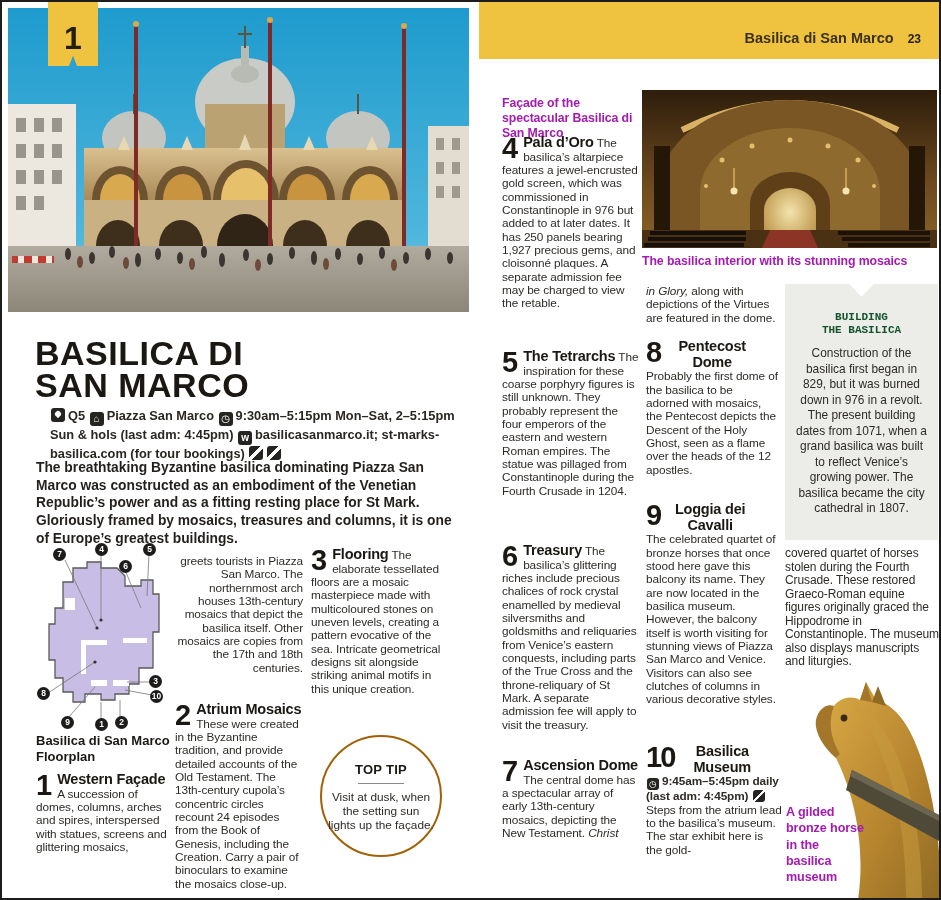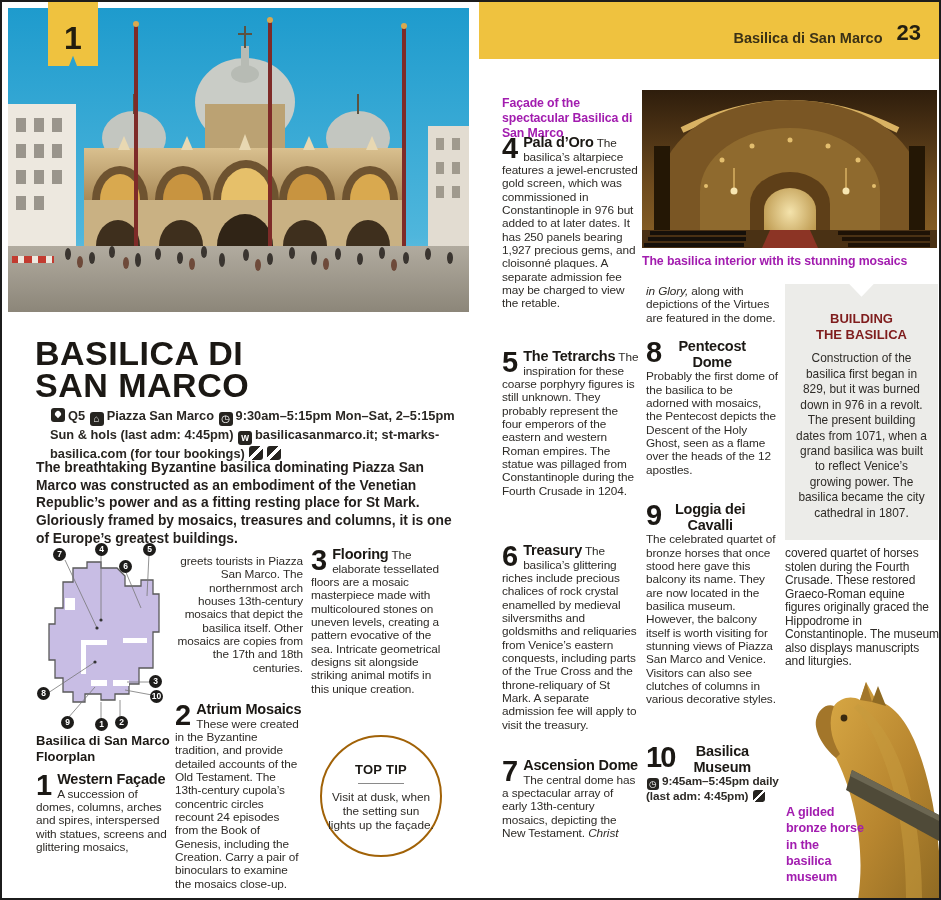--- a/index.html
+++ b/index.html
@@ -6,21 +6,21 @@
   .page{
     position:relative;width:941px;height:900px;background:#fff;
     border:2px solid #1c1c1c;box-sizing:border-box;overflow:hidden;
     font-family:"Liberation Sans","DejaVu Sans",sans-serif;color:#2b2926;
   }
   .abs{position:absolute;}
   
   .yellow-bar{left:477px;top:0;width:462px;height:57px;background:#EFC23F;
     display:flex;align-items:flex-end;justify-content:flex-end;padding:0 20px 13px 0;box-sizing:border-box;}
   .yellow-bar .crumb{font-size:14.5px;font-weight:600;color:#3a3116;}
-  .yellow-bar .pageno{font-size:22px;font-weight:900;color:#231f10;margin-left:14px;}
+  .yellow-bar .pageno{font-size:12px;font-weight:900;color:#231f10;margin-left:14px;}
   .num-tab{left:46px;top:0;width:50px;height:64px;background:#EFC23F;z-index:5;
     display:flex;align-items:flex-end;justify-content:center;padding-bottom:12px;box-sizing:border-box;
     clip-path:polygon(0 0,100% 0,100% 100%,58% 100%,50% 84%,42% 100%,0 100%);}
   .num-tab span{font-size:32px;font-weight:900;color:#221d0e;line-height:1;}
   
   .photo{overflow:hidden;}
   
   .big-title{left:33px;top:335px;width:430px;font-size:34px;line-height:0.95;
     font-weight:900;color:#1b1814;letter-spacing:0.5px;}
   .info{left:48px;top:405px;width:430px;font-size:12.8px;font-weight:600;line-height:1.4;color:#2a2723;}
@@ -38,21 +38,21 @@
   
   .tip{left:318px;top:733px;width:122px;height:122px;border:2px solid #a16207;border-radius:50%;
     box-sizing:border-box;text-align:center;padding-top:25px;}
   .tip .t{font-size:13px;font-weight:800;color:#1b1814;letter-spacing:0.3px;}
   .tip .rule{width:46px;height:1px;background:#8a8a8a;margin:6px auto 6px;}
   .tip .b{font-size:11.8px;line-height:1.2;color:#2e2b27;padding:0 6px;}
   
   .bbox{left:783px;top:282px;width:153px;height:256px;background:#ECECE9;box-sizing:border-box;
     clip-path:polygon(0 0,42% 0,50% 5%,58% 0,100% 0,100% 100%,0 100%);
     text-align:center;padding:27px 11px 0 11px;}
-  .bbox .t{font-size:13px;font-weight:800;color:#7f1d1d;line-height:1.2;}
+  .bbox .t{font-size:11px;font-weight:800;color:#14532d;line-height:1.2;font-family:Liberation Mono, monospace;}
   .bbox .b{font-size:11.9px;line-height:1.3;margin-top:9px;color:#2e2b27;}
   
   .marker{position:absolute;width:13px;height:13px;border-radius:50%;background:#1d1c1a;color:#fff;
     font-size:8.5px;font-weight:700;line-height:13px;text-align:center;z-index:3;}
   .fp-cap{left:34px;top:731px;width:140px;font-size:13px;font-weight:800;line-height:1.2;color:#1b1814;}
 </style>
 </head>
 <body>
 
 <div class="page">
@@ -362,20 +362,21 @@
   </div>
 
   <div class="abs col sec" style="left:644px;top:742px;width:136px;">
     <span class="num" style="letter-spacing:-2px;">10</span>
     <span class="sec-title" style="display:inline-block;max-width:84px;">Basilica Museum</span>
     <div style="font-weight:600;">
       <span class="ic" style="width:12px;height:12px;line-height:12px;font-size:9px;">◷</span><span>9:45am–5:45pm daily</span><br>
       <span>(last adm: 4:45pm)</span>
       <span class="ic slash" style="width:12px;height:12px;"></span>
     </div>
+    <div>Steps from the atrium lead to the basilica’s museum. The star exhibit here is the gold-</div>
   </div>
 
   <div class="abs bbox">
     <div class="t">
       <div>BUILDING</div>
       <div>THE BASILICA</div>
     </div>
     <div class="b">Construction of the basilica first began in 829, but it was burned down in 976 in a revolt. The present building dates from 1071, when a grand basilica was built to reflect Venice’s growing power. The basilica became the city cathedral in 1807.</div>
   </div>
 

